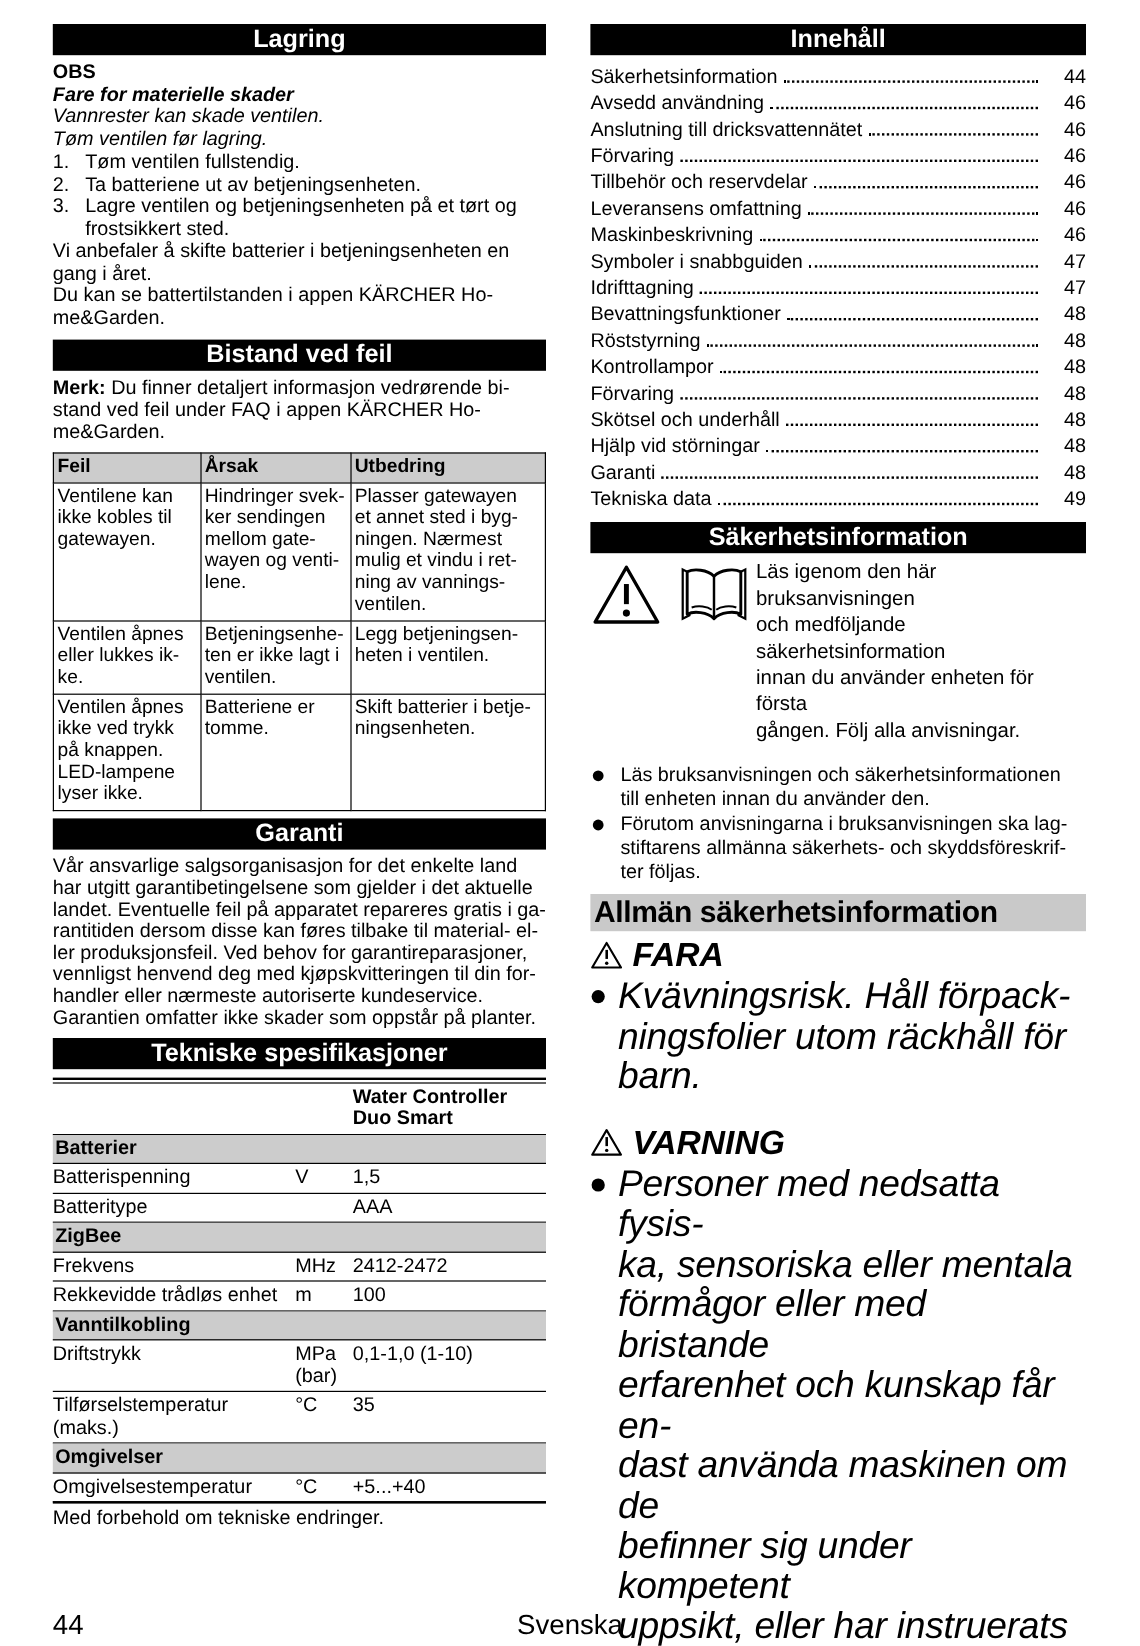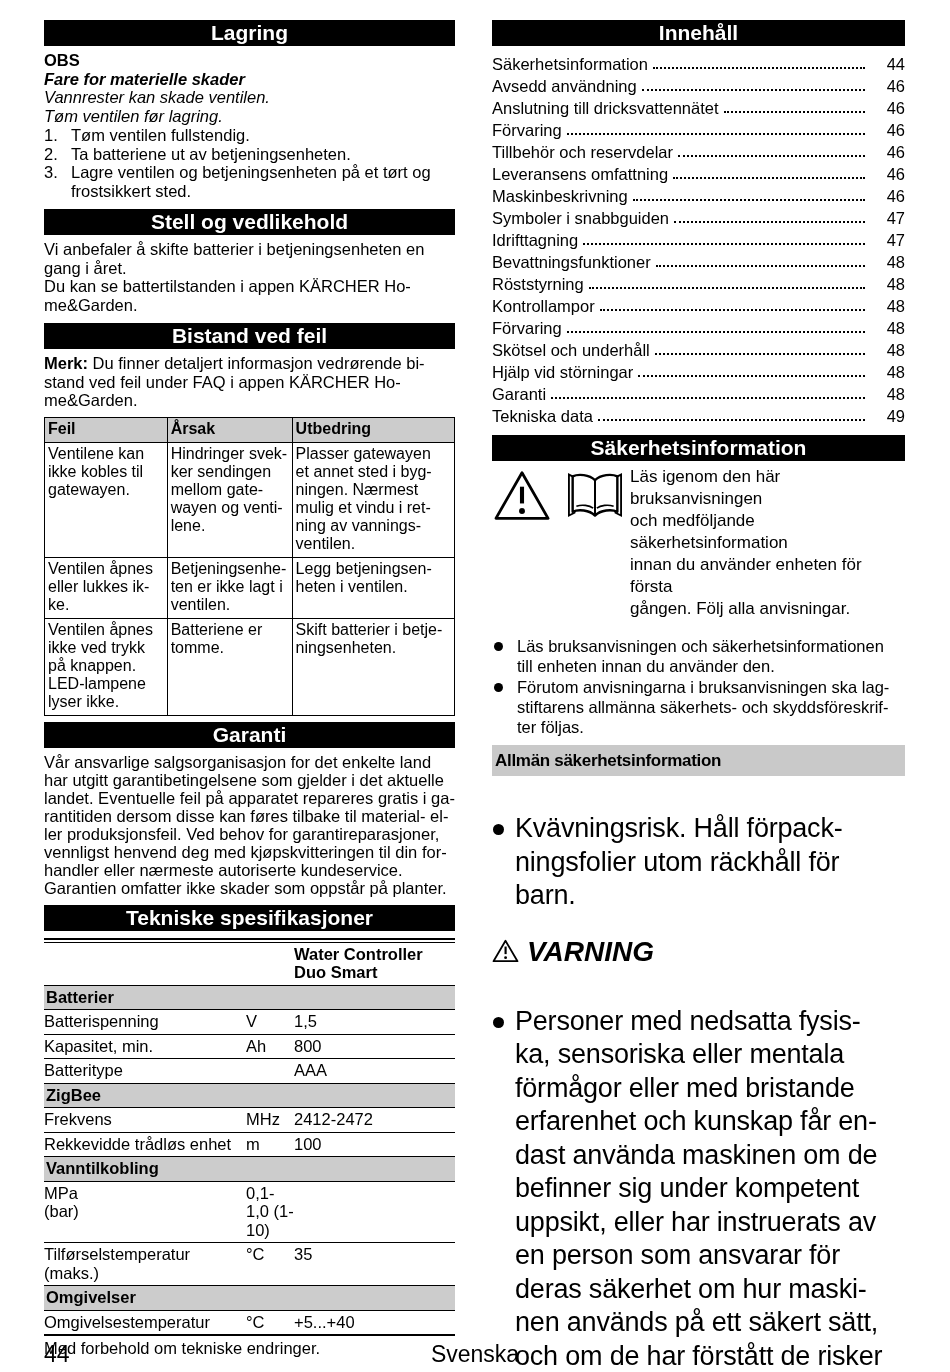--- a/index.html
+++ b/index.html
@@ -73,28 +73,28 @@
   .sbullets { margin-top:16px; }
   .sbullet { display:flex; line-height:20px; margin-top:1px; }
   .sbullet-dot {
     width:9px; height:9px; border-radius:50%; background:#000;
     flex:0 0 9px; margin:6px 14px 0 2px;
   }
   .sbullet-text { flex:1; }
 
   
   .grey-heading {
-    background:#c9c9c9; font-weight:bold; font-size:17px; line-height:31px;
+    background:#c9c9c9; font-weight:bold; font-size:25px; line-height:31px;
     padding:0 3px; margin-top:8px; letter-spacing:-0.3px;
   }
   .signal {
     display:flex; align-items:center; gap:8px;
     font-weight:bold; font-style:italic; font-size:28px; line-height:35px;
   }
-  .big-bullet { display:flex; font-size:27px; line-height:33.5px;margin-top:36px; }
+  .big-bullet { display:flex; font-style:italic; font-size:31px; line-height:33.5px; }
   .big-dot {
     width:11px; height:11px; border-radius:50%; background:#000;
     flex:0 0 11px; margin:12px 11px 0 1px;
   }
   .big-text { flex:1; letter-spacing:-0.2px; }
 
   
   .footer-num { position:absolute; left:44px; top:1341px; font-size:23px; line-height:26px; }
   .footer-lang { position:absolute; left:0; top:1345px; width:950px; text-align:center; font-size:23px; }
 
@@ -119,21 +119,20 @@
         <span class="step-num">2.</span>
         <span class="step-text pre">Ta batteriene ut av betjeningsenheten.</span>
       </div>
       <div class="step">
         <span class="step-num">3.</span>
         <span class="step-text pre">Lagre ventilen og betjeningsenheten på et tørt og
 frostsikkert sted.</span>
       </div>
     </div>
 
-  <div class="bar mt">Stell og vedlikehold</div>
   <div class="pre">Vi anbefaler å skifte batterier i betjeningsenheten en
 gang i året.
 Du kan se battertilstanden i appen KÄRCHER Ho-
 me&amp;Garden.</div>
 
   <div class="bar mt">Bistand ved feil</div>
   <div class="pre"><span class="bold">Merk:</span> <span>Du finner detaljert informasjon vedrørende bi-
 stand ved feil under FAQ i appen KÄRCHER Ho-
 me&amp;Garden.</span></div>
 
@@ -206,42 +205,38 @@
 Duo Smart</div>
     </div>
     <div id="spec-rows">
         <div class="spec-section">Batterier</div>
         <div class="spec-row">
           <div>Batterispenning</div>
           <div>V</div>
           <div>1,5</div>
         </div>
         <div class="spec-row">
-          <div>Kapasitet, min.</div>
-          <div>Ah</div>
-          <div>800</div>
-        </div>
-        <div class="spec-row">
           <div>Batteritype</div>
           <div></div>
           <div>AAA</div>
         </div>
         <div class="spec-section">ZigBee</div>
         <div class="spec-row">
           <div>Frekvens</div>
           <div>MHz</div>
           <div>2412-2472</div>
         </div>
         <div class="spec-row">
           <div>Rekkevidde trådløs enhet</div>
           <div>m</div>
           <div>100</div>
         </div>
         <div class="spec-section">Vanntilkobling</div>
         <div class="spec-row">
+          <div>Driftstrykk</div>
           <div>MPa
 (bar)</div>
           <div>0,1-1,0 (1-10)</div>
         </div>
         <div class="spec-row">
           <div>Tilførselstemperatur
 (maks.)</div>
           <div>°C</div>
           <div>35</div>
         </div>
@@ -383,20 +378,30 @@
       <div class="sbullet">
         <span class="sbullet-dot"></span>
         <span class="sbullet-text pre">Förutom anvisningarna i bruksanvisningen ska lag-
 stiftarens allmänna säkerhets- och skyddsföreskrif-
 ter följas.</span>
       </div>
     </div>
 
   <div class="grey-heading">Allmän säkerhetsinformation</div>
 
+  <div class="signal" style="margin-top:2px;">
+    <span>
+      <svg width="27" height="24" viewBox="0 0 30 27">
+        <path d="M15 2 L28.5 25 H1.5 Z" fill="none" stroke="#000" stroke-width="2" stroke-linejoin="round"></path>
+        <rect x="13.9" y="8.5" width="2.4" height="8.5" fill="#000"></rect>
+        <circle cx="15.1" cy="21" r="1.6" fill="#000"></circle>
+      </svg>
+    </span>
+    <span>FARA</span>
+  </div>
   <div class="big-bullet">
     <span class="big-dot"></span>
     <span class="big-text pre">Kvävningsrisk. Håll förpack-
 ningsfolier utom räckhåll för
 barn.</span>
   </div>
 
   <div class="signal" style="margin-top:21px;">
     <span>
       <svg width="27" height="24" viewBox="0 0 30 27">

